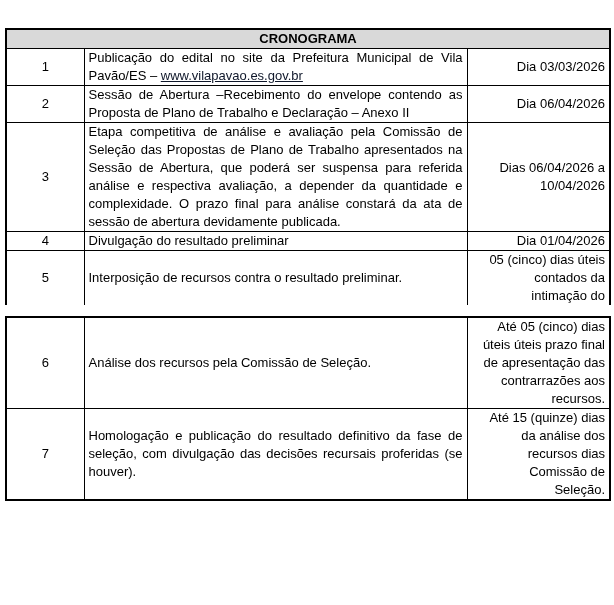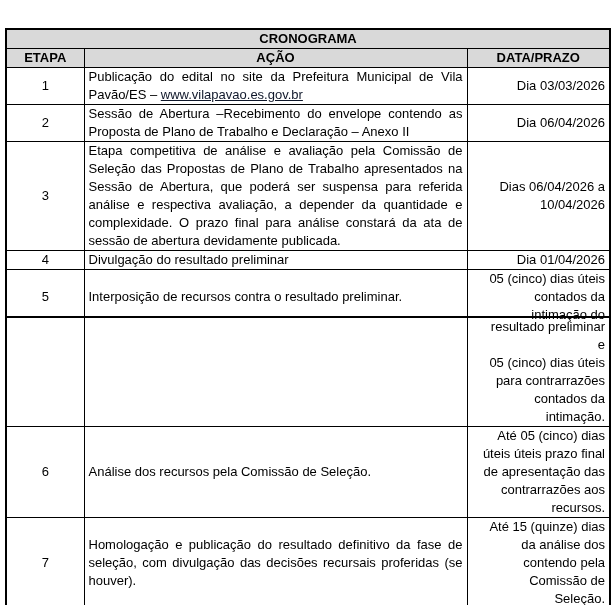--- a/index.html
+++ b/index.html
@@ -73,25 +73,20 @@
 <table class="t1">
   <colgroup>
     <col class="col-etapa">
     <col class="col-acao">
     <col class="col-data">
   </colgroup>
   <tbody>
       <tr class="title-row">
     <th colspan="3">CRONOGRAMA</th>
   </tr>
-  <tr>
-    <th>ETAPA</th>
-    <th>AÇÃO</th>
-    <th>DATA/PRAZO</th>
-  </tr>
   <tr class="r1">
     <td class="num">1</td>
     <td class="act"><span>Publicação do edital no site da Prefeitura Municipal de Vila Pavão/ES – </span><a class="link" href="#">www.vilapavao.es.gov.br</a></td>
     <td class="date">Dia 03/03/2026</td>
   </tr>
   <tr class="r2">
     <td class="num">2</td>
     <td class="act">Sessão de Abertura –Recebimento do envelope contendo as Proposta de Plano de Trabalho e Declaração – Anexo II</td>
     <td class="date">Dia 06/04/2026</td>
   </tr>
@@ -120,48 +115,36 @@
 </tbody>
   </table>
 
 <table class="t2">
   <colgroup>
     <col class="col-etapa">
     <col class="col-acao">
     <col class="col-data">
   </colgroup>
   <tbody>
-      <tr class="r5c">
-    <td class="num"></td>
-    <td class="act"></td>
-    <td class="date date-lines">
-      <span>resultado preliminar</span>
-      <span>e</span>
-      <span>05 (cinco) dias úteis</span>
-      <span>para contrarrazões</span>
-      <span>contados da</span>
-      <span>intimação.</span>
-    </td>
-  </tr>
   <tr class="r6">
     <td class="num">6</td>
     <td class="act">Análise dos recursos pela Comissão de Seleção.</td>
     <td class="date date-lines">
       <span>Até 05 (cinco) dias</span>
       <span>úteis úteis prazo final</span>
       <span>de apresentação das</span>
       <span>contrarrazões aos</span>
       <span>recursos.</span>
     </td>
   </tr>
   <tr class="r7">
     <td class="num">7</td>
     <td class="act">Homologação e publicação do resultado definitivo da fase de seleção, com divulgação das decisões recursais proferidas (se houver).</td>
     <td class="date date-lines">
       <span>Até 15 (quinze) dias</span>
       <span>da análise dos</span>
-      <span>contendo pela</span>
+      <span>recursos dias</span>
       <span>Comissão de</span>
       <span>Seleção.</span>
     </td>
   </tr>
 </tbody>
   </table>
 
 </body></html>

